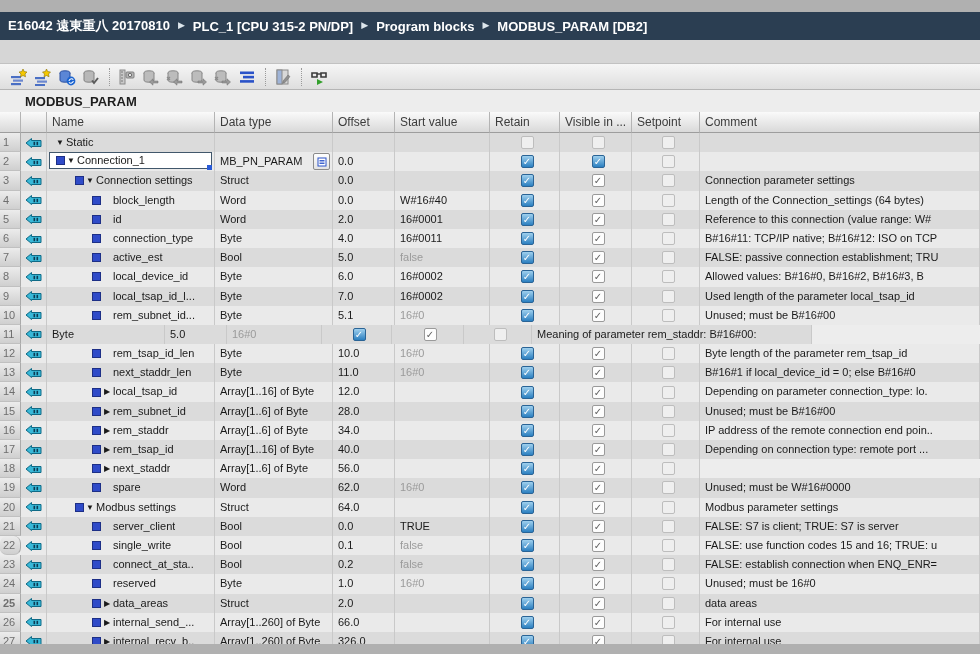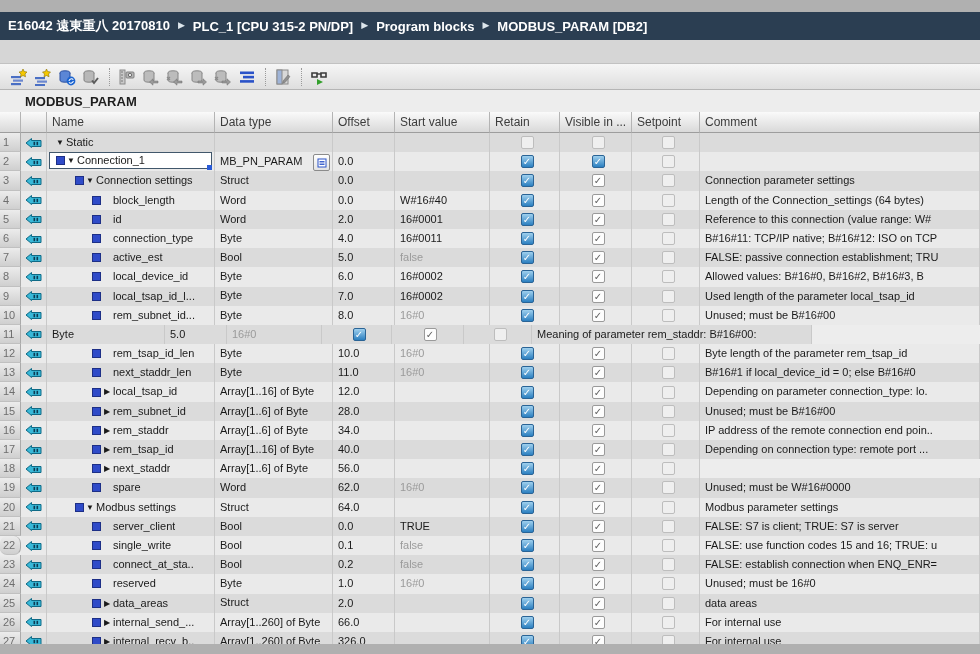--- a/index.html
+++ b/index.html
@@ -34,21 +34,21 @@
 
   .namewrap{display:flex;align-items:center;height:100%;}
   .sqm{width:7px;height:7px;background:#2f4bc8;border:1px solid #1d2f86;flex:0 0 auto;}
   .exp{font-size:8px;color:#1a1a1a;width:12px;text-align:center;flex:0 0 auto;cursor:pointer;}
   .expsp{width:12px;flex:0 0 auto;}
   .ntext{overflow:hidden;white-space:nowrap;}
 
   .name-edit{position:relative;display:flex;align-items:center;background:#fff;border:1px solid #41576b;height:17px;width:163px;margin-left:-3px;padding-left:4px;box-sizing:border-box;}
   .name-edit .handle{position:absolute;right:-1px;bottom:-2px;width:5px;height:5px;background:#2a5bd7;}
 
-  .dtwrap{display:flex;align-items:flex-end;height:100%;}
+  .dtwrap{display:flex;align-items:center;height:100%;}
   .dttext{flex:1 1 auto;overflow:hidden;white-space:nowrap;}
   .dt-btn{flex:0 0 auto;width:15px;height:15px;background:linear-gradient(#fff,#e3e3e3);border:1px solid #8b8b8b;border-radius:2px;display:flex;align-items:center;justify-content:center;margin-right:2px;cursor:pointer;}
 
   .cbwrap{display:flex;align-items:center;justify-content:center;height:100%;}
   .cb{width:13px;height:13px;border-radius:2px;box-sizing:border-box;font-size:10px;line-height:11px;text-align:center;cursor:pointer;}
   .cb-on{background:linear-gradient(#9fd0ee,#2b7fc0);border:1px solid #2a6496;color:#fff;font-weight:bold;}
   .cb-dim{background:#fdfdfd;border:1px solid #9a9a9a;color:#5f5f5f;}
   .cb-off{background:#efefef;border:1px solid #bdbdbd;color:transparent;}
 
   .emptyrow{display:flex;width:980px;}
@@ -505,21 +505,21 @@
               <span class="sqm" style="margin-left: 40px;"></span>
               <span class="expsp"></span>
               <span class="ntext">rem_subnet_id...</span>
             </span>
           </div>
           <div class="cell body" style="width: 118px;">
             <span class="dtwrap">
               <span class="dttext">Byte</span>
             </span>
           </div>
-          <div class="cell body" style="width: 62px;">8.0</div>
+          <div class="cell body" style="width: 62px;">5.1</div>
           <div class="cell body dim" style="width: 95px;">16#0</div>
           <div class="cell body cbwrap" style="width: 70px;">
             <span class="cb cb-on">✓</span>
           </div>
           <div class="cell body cbwrap" style="width: 72px;">
             <span class="cb cb-dim">✓</span>
           </div>
           <div class="cell body cbwrap" style="width: 68px;">
             <span class="cb cb-off"></span>
           </div>
@@ -987,21 +987,21 @@
           </div>
           <div class="cell body cbwrap" style="width: 72px;">
             <span class="cb cb-dim">✓</span>
           </div>
           <div class="cell body cbwrap" style="width: 68px;">
             <span class="cb cb-off"></span>
           </div>
           <div class="cell body" style="width: 280px;">Unused; must be 16#0</div>
         </div>
         <div class="trow brow odd">
-          <div class="cell numcell" style="width: 21px;">25</div>
+          <div class="cell numcell" style="width: 21px; font-weight: bold;">25</div>
           <div class="cell body iconcell" style="width: 26px;">
             <svg width="17" height="12" viewBox="0 0 17 12">
               <polygon points="1,6 6.5,1.5 6.5,3.5 16,3.5 16,9.5 6.5,9.5 6.5,10.5" fill="#38b8d8" stroke="#0e6a86" stroke-width="1"></polygon>
               <rect x="8.5" y="4.8" width="1.6" height="3.4" fill="#0c3c55"></rect>
               <rect x="11.5" y="4.8" width="1.6" height="3.4" fill="#0c3c55"></rect>
             </svg>
           </div>
           <div class="cell body" style="width: 168px;">
             <span class="namewrap">
               <span class="sqm" style="margin-left: 40px;"></span>

